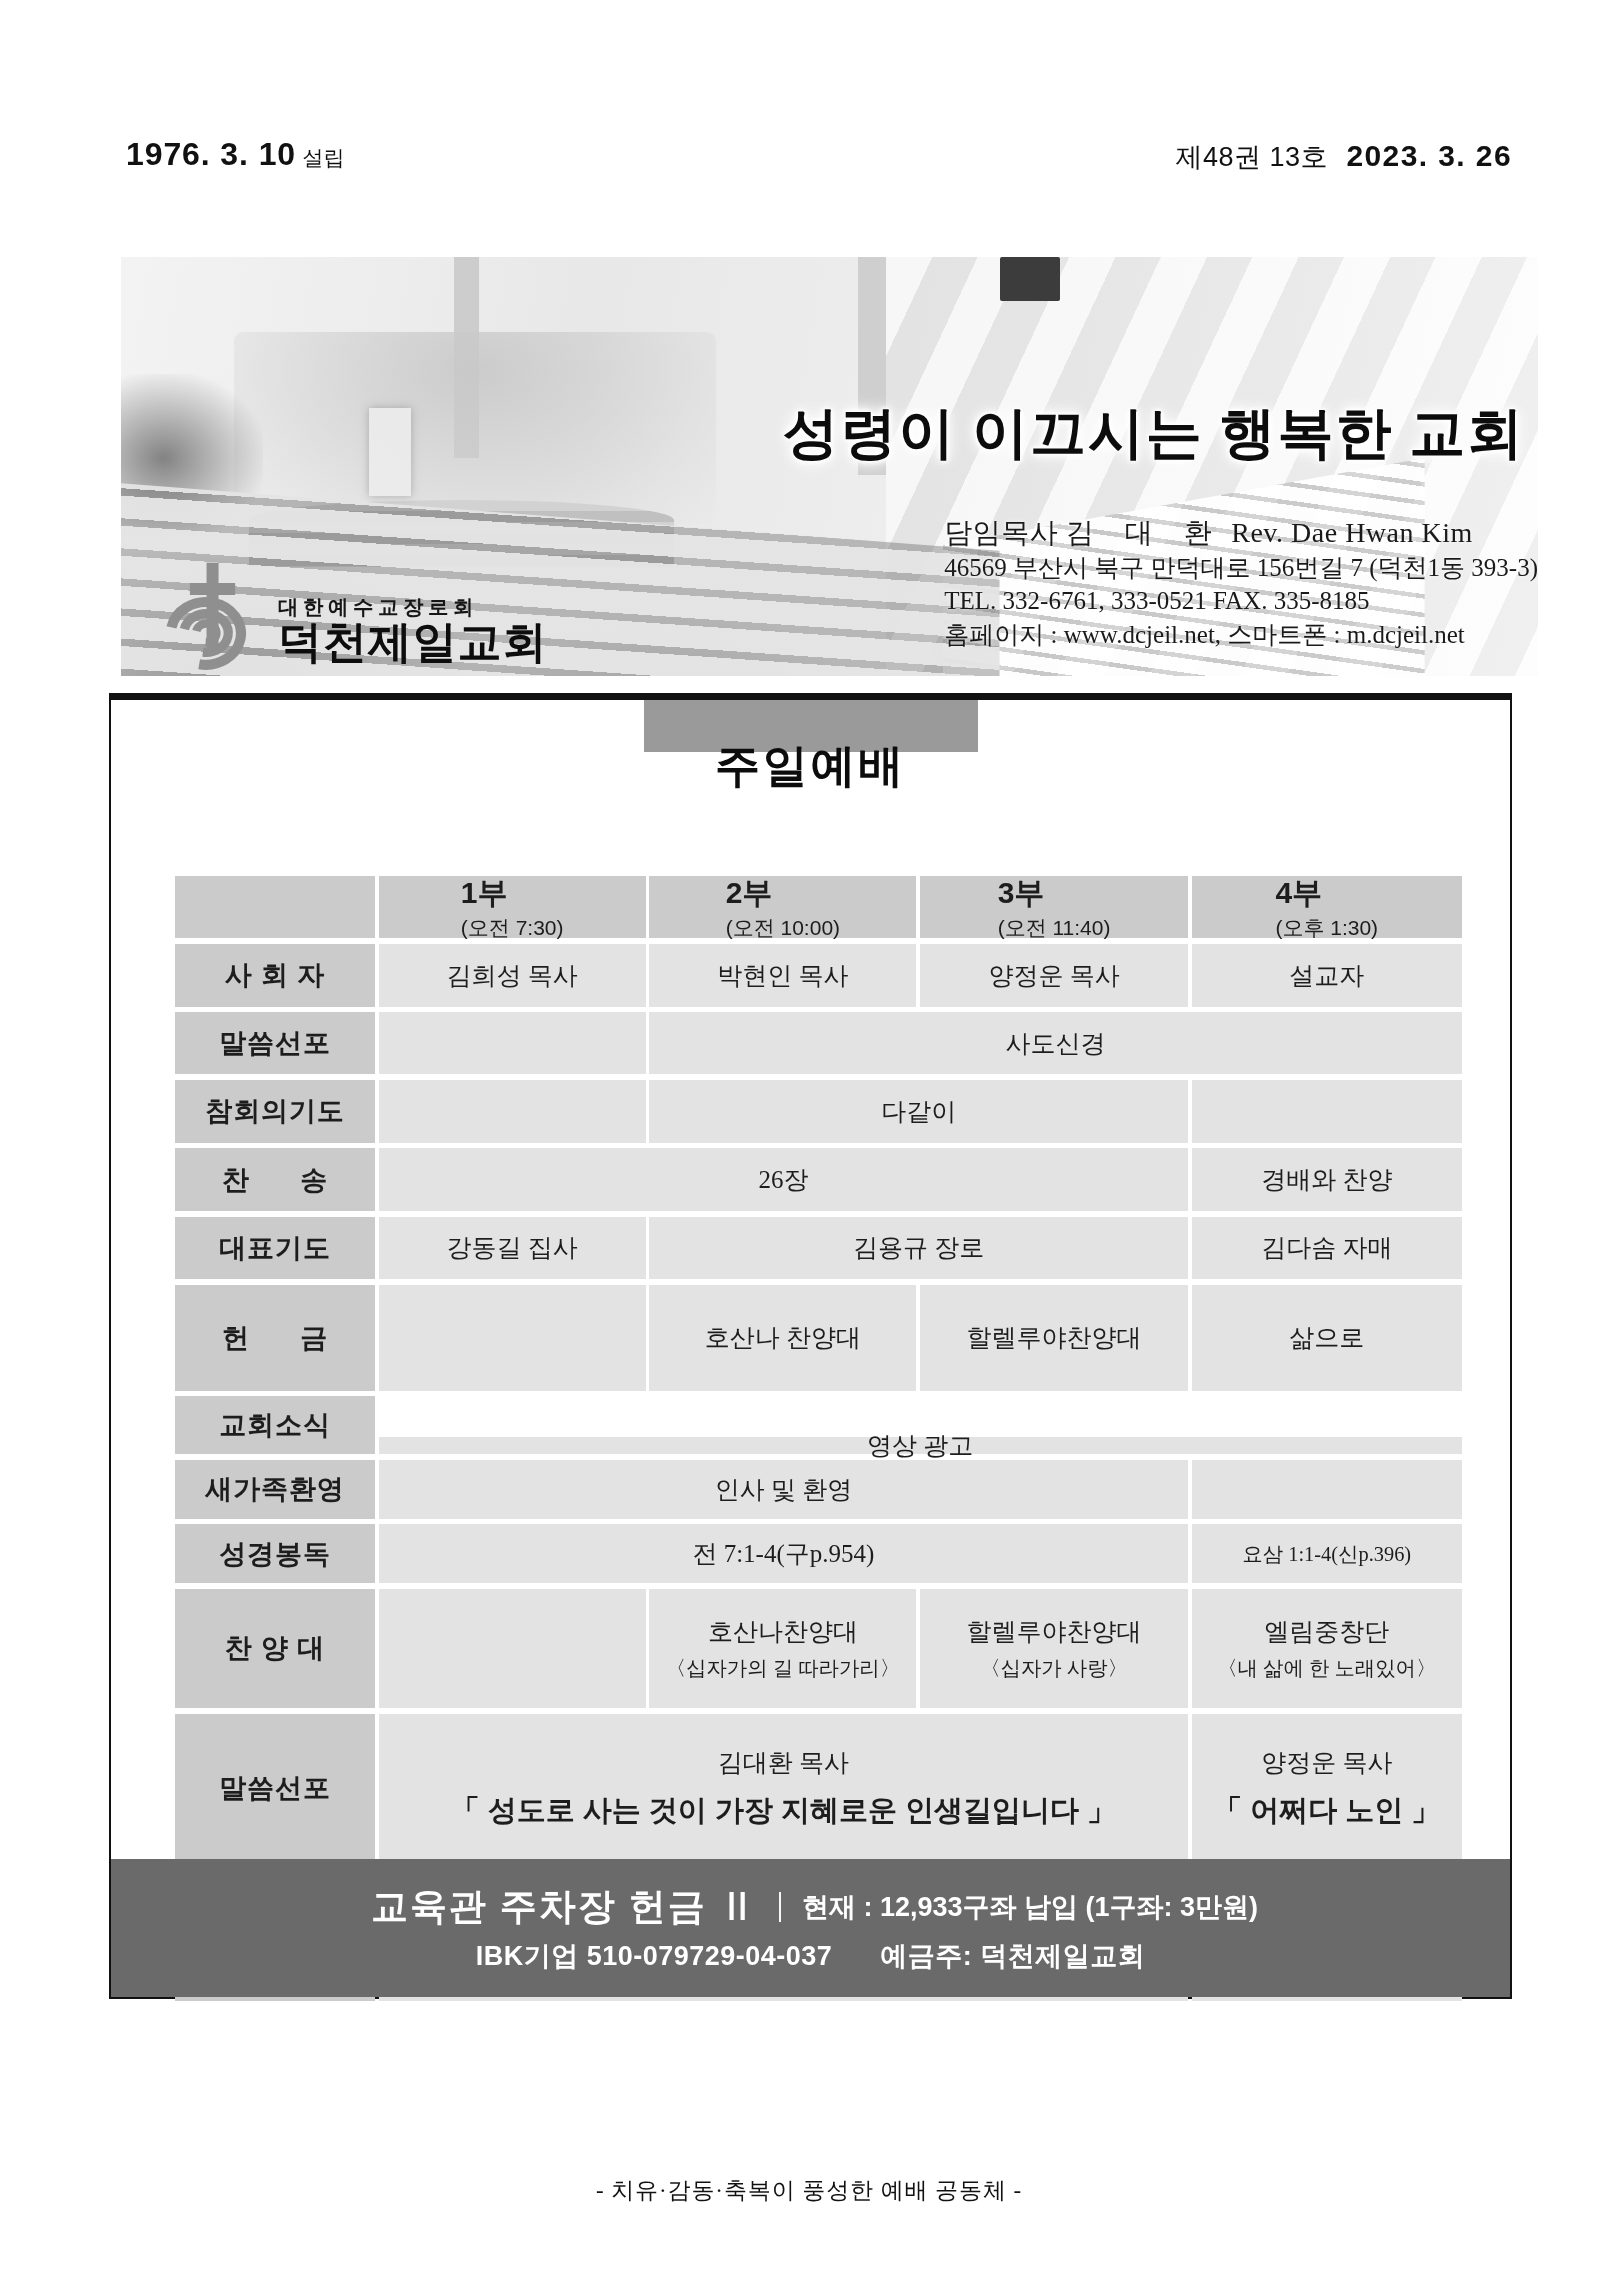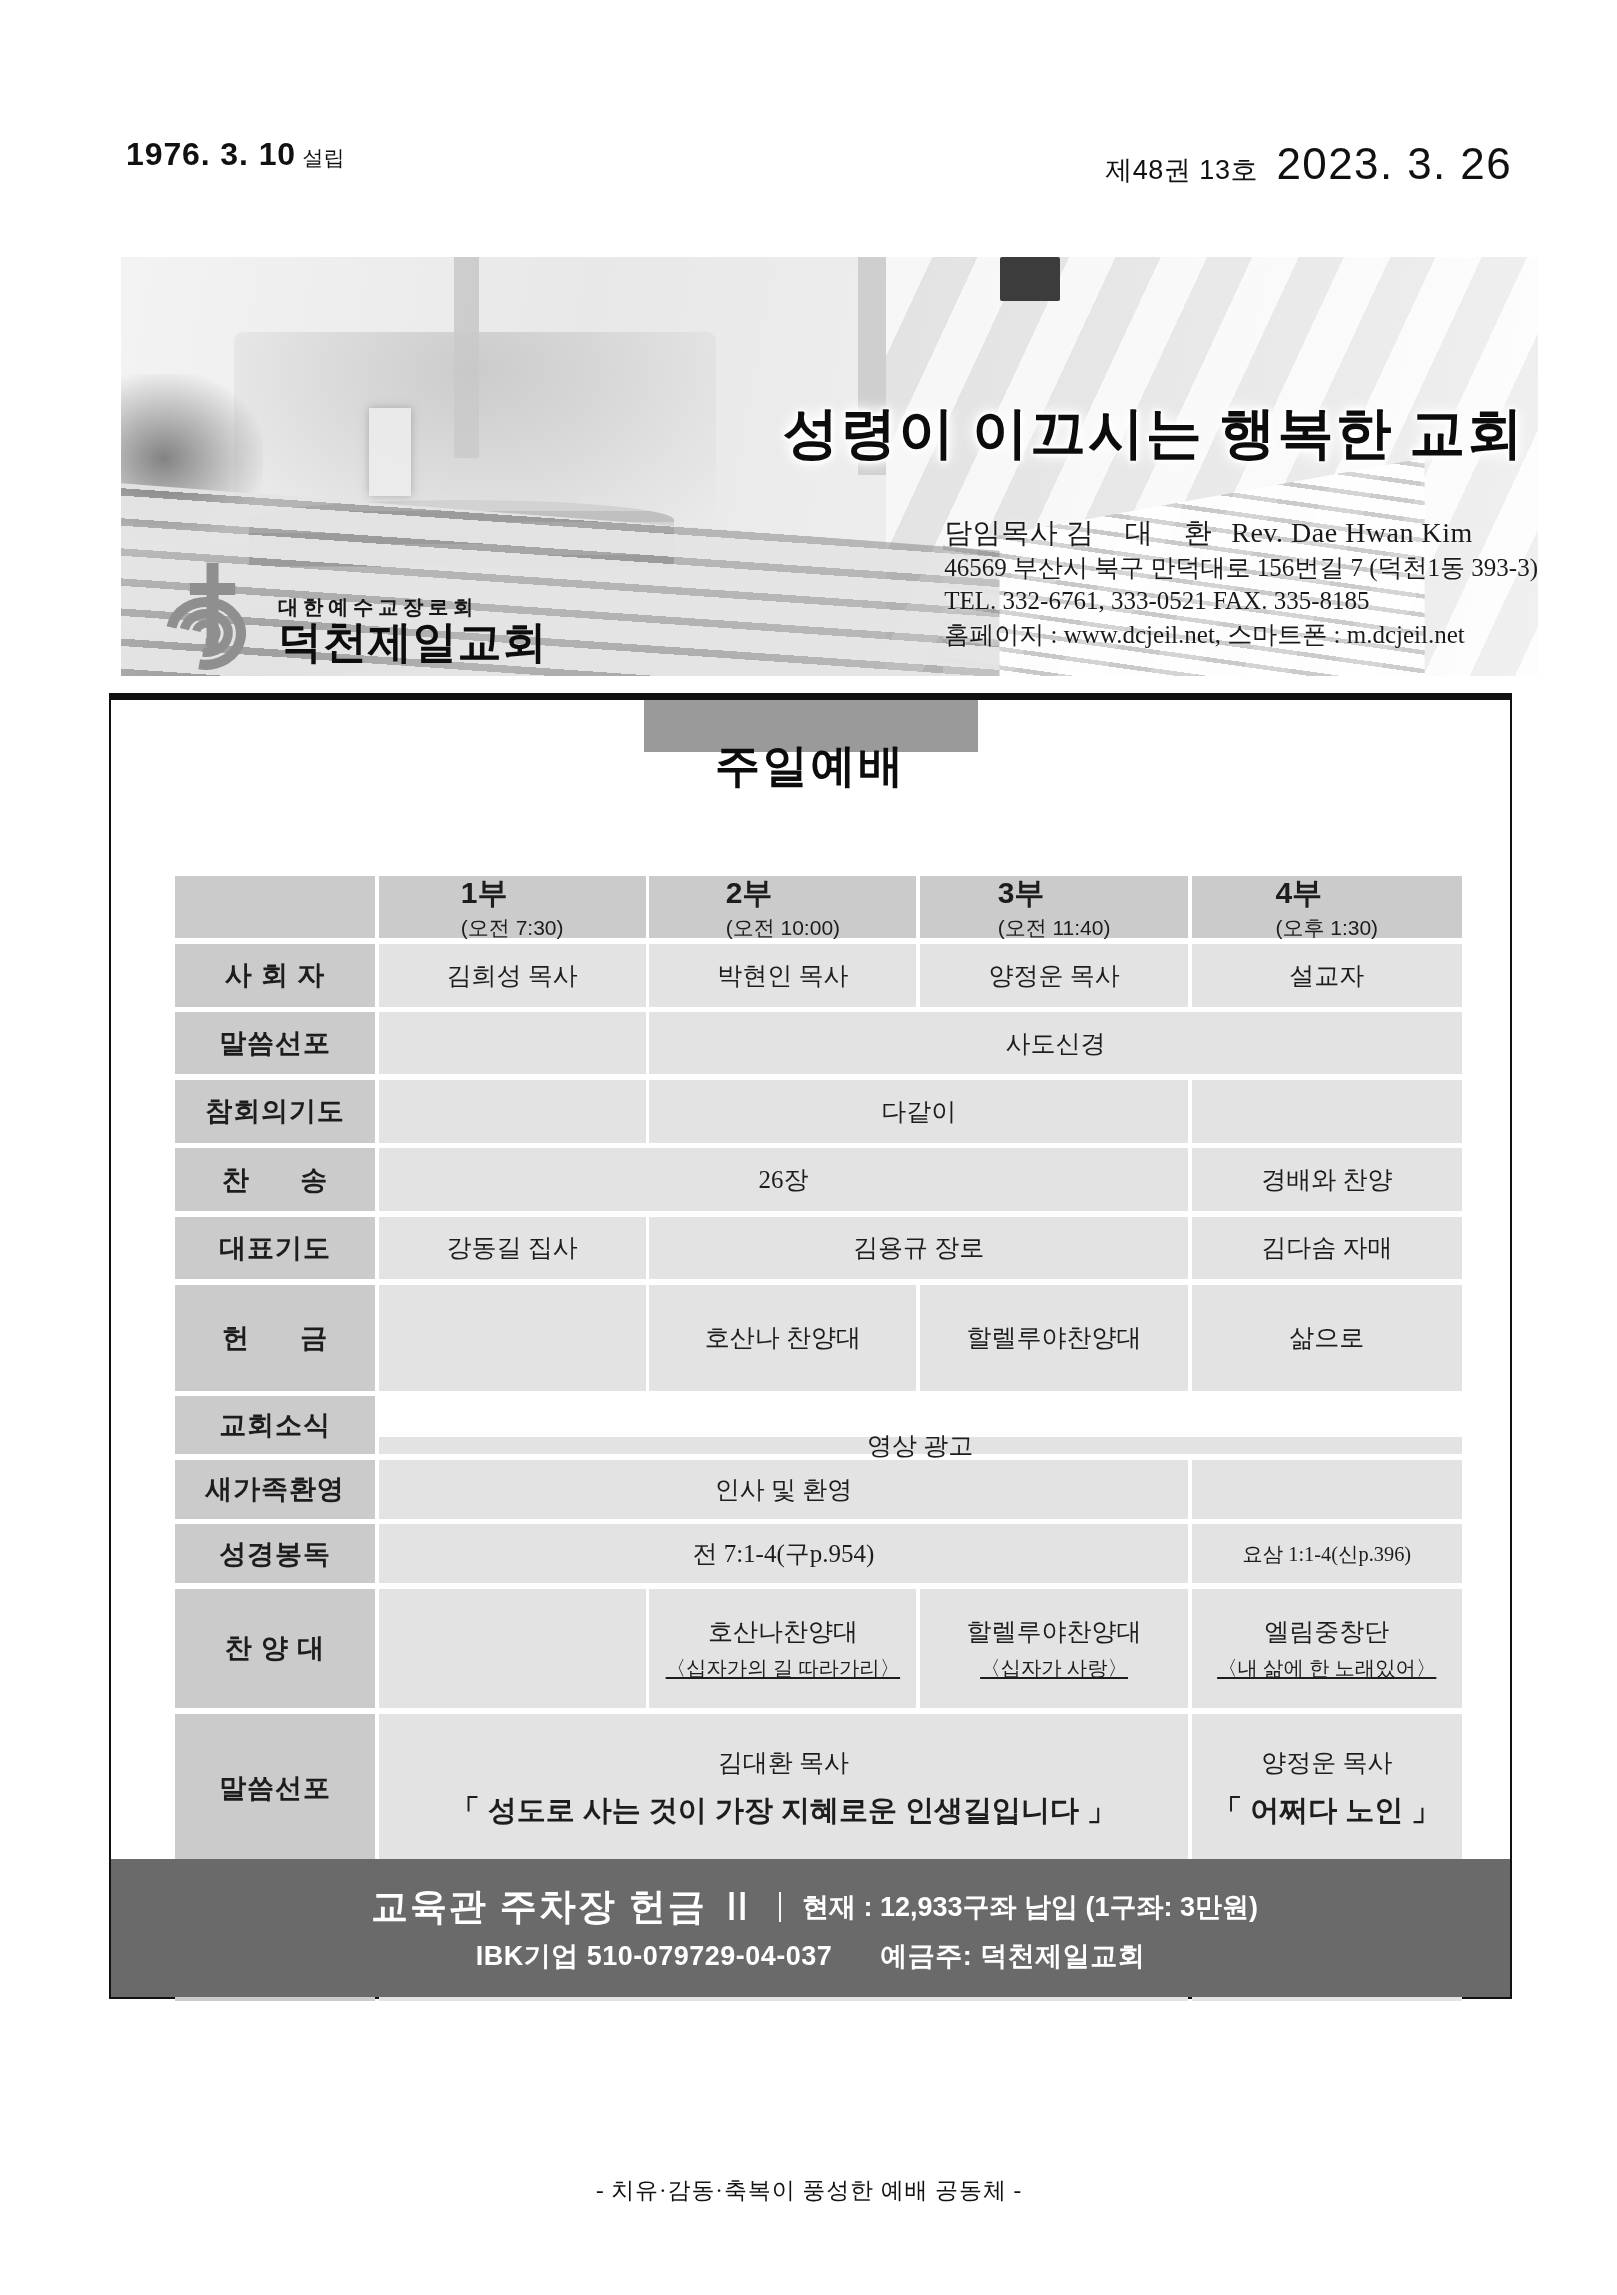--- a/index.html
+++ b/index.html
@@ -16,21 +16,21 @@
     position:absolute;left:126px;top:136px;
     display:flex;align-items:baseline;gap:6.5px;
   }
   .masthead-left .date{font-size:32px;font-weight:700;letter-spacing:0.9px;}
   .masthead-left .lbl{font-size:21px;font-weight:400;}
   .masthead-right{
     position:absolute;right:106px;top:139px;
     display:flex;align-items:baseline;gap:18.5px;
   }
   .masthead-right .vol{font-size:27px;font-weight:500;letter-spacing:0.5px;}
-  .masthead-right .date{font-size:44px;font-weight:400;letter-spacing:1.4px;}
+  .masthead-right .date{font-size:30px;font-weight:700;letter-spacing:1.4px;}
 
   
   .photo{
     position:absolute;left:121px;top:257px;width:1373px;height:419px;
     background:
       radial-gradient(ellipse 416px 231px at 8% 100%, rgba(60,60,60,.28), transparent 60%),
       radial-gradient(ellipse 324px 162px at 38% 108%, rgba(120,120,120,.22), transparent 65%),
       linear-gradient(100deg,#f3f3f3 0%,#e8e8e8 32%,#efefef 62%,#fbfbfb 100%);
     overflow:hidden;
     padding-left:44px;
@@ -117,21 +117,21 @@
   .dcell{background:#e3e3e3;}
   .hcell,.lcell,.dcell{
     display:flex;flex-direction:column;align-items:center;justify-content:center;
     text-align:center;color:#1d1d1d;
   }
   .hcell .part{font-size:30px;font-weight:800;display:inline;}
   .hcell .time{font-size:21px;font-weight:500;display:inline;}
   .hline{display:flex;align-items:baseline;flex-direction:column;}
   .lcell{font-size:27px;font-weight:700;white-space:pre;letter-spacing:0.9px;}
   .dcell{font-size:25px;font-family:"Liberation Serif", serif;}
-  .dcell .sub{font-size:20.4px;margin-top:6.5px;text-decoration:underline;}
+  .dcell .sub{font-size:20.4px;margin-top:6.5px;}
   .dcell .sermon{font-size:29px;font-weight:700;font-family:"Liberation Sans",sans-serif;margin-top:12px;}
   .small{font-size:20.4px;}
   .sp2{grid-column:span 2;}
   .sp3{grid-column:span 3;}
   .sp4{grid-column:span 4;margin-top:41px;}
 
   .banner{
     position:absolute;left:0;bottom:0;width:100%;height:138px;
     background:#6a6a6a;color:#fff;
     display:flex;flex-direction:column;align-items:center;justify-content:center;gap:6.5px;

